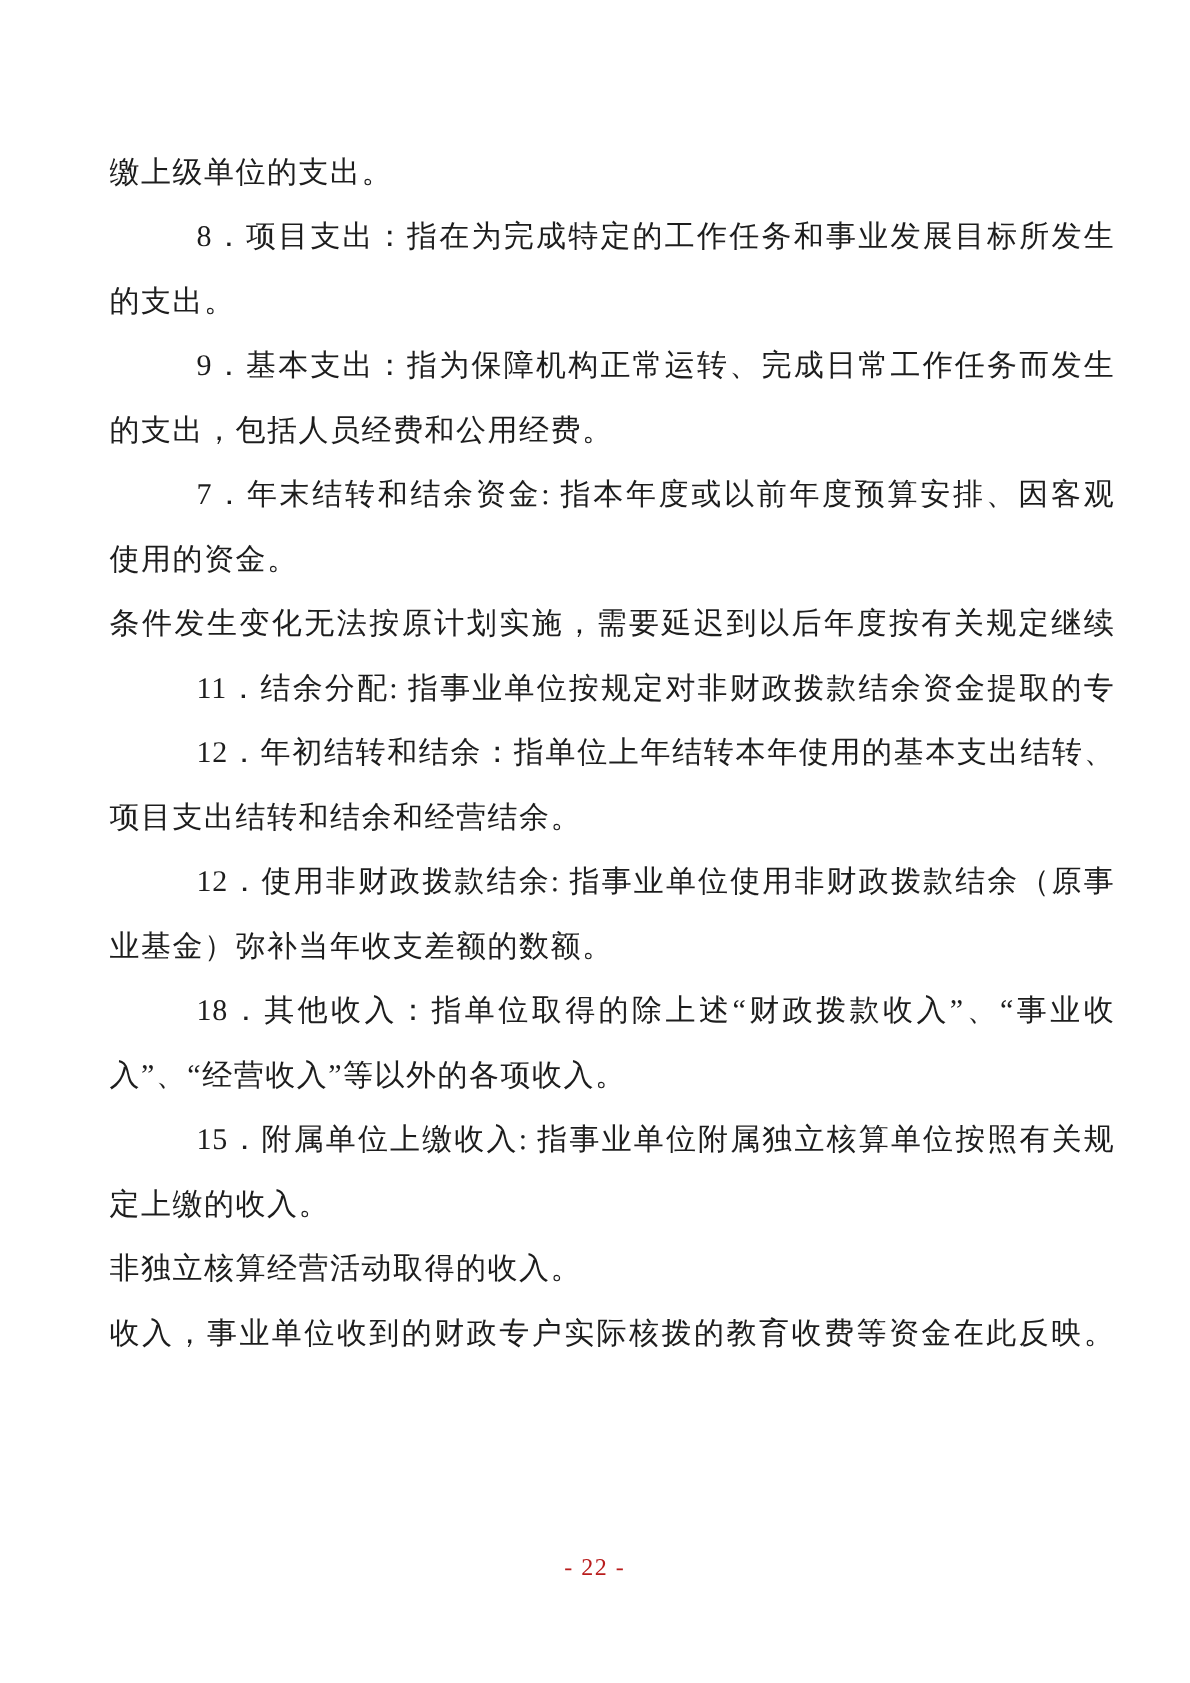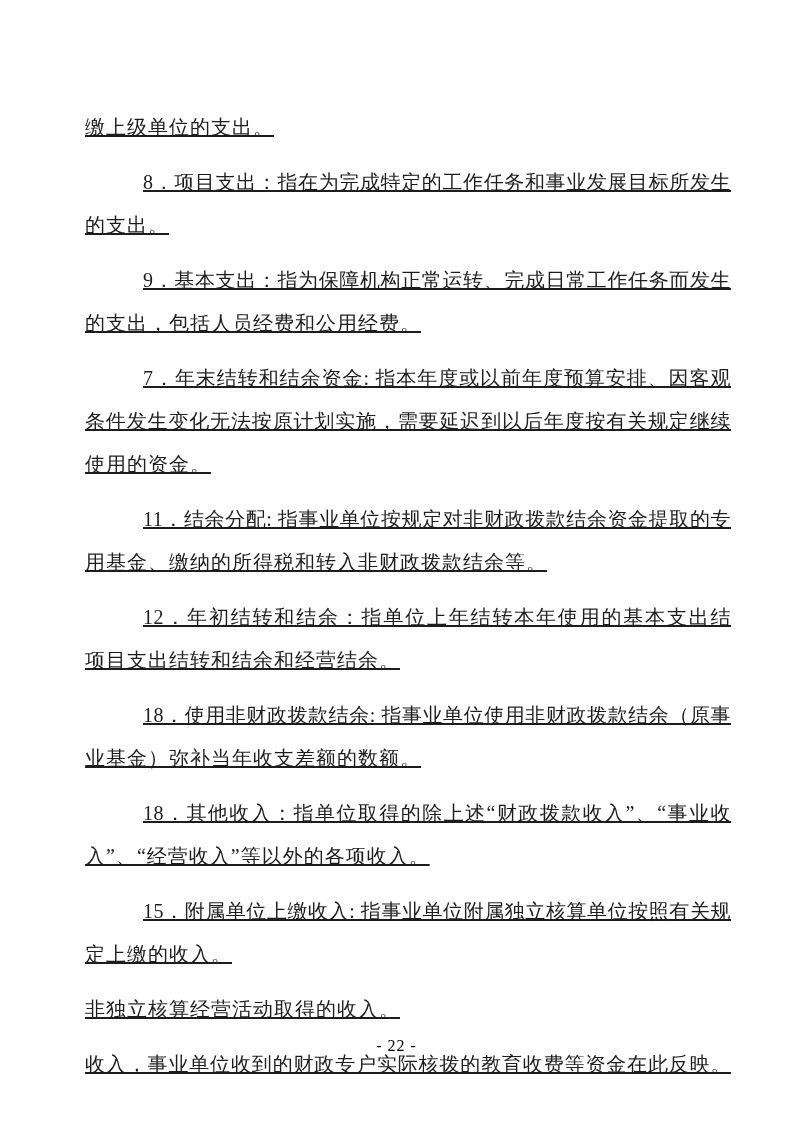--- a/index.html
+++ b/index.html
@@ -16,23 +16,22 @@
     font-family: "Liberation Serif", "DejaVu Serif", serif;
     color: #1d1d1d;
   }
   .doc {
     position: absolute;
     left: 73px;
     top: 94px;
     width: 670px;
   }
   .paragraph {
-    margin: 12px;
+    margin: 0;
     padding: 0;
-    text-decoration: underline;
   }
   .line {
     font-size: 20px;
     line-height: 43px;
     height: 43px;
     letter-spacing: 1px;
     white-space: nowrap;
     overflow: hidden;
   }
   .line.fill {
@@ -47,54 +46,53 @@
   }
   .page-number {
     position: absolute;
     top: 1036px;
     left: 0;
     width: 100%;
     text-align: center;
     font-size: 16px;
     line-height: 20px;
     letter-spacing: 1px;
-    color: #000000;
+    color: #b91c1c;
   }
 </style>
 </head>
 <body>
 
 <div class="page">
   <div class="doc">
       <div class="paragraph">
         <div class="line">缴上级单位的支出。</div>
       </div>
       <div class="paragraph">
         <div class="line fill indent">8．项目支出：指在为完成特定的工作任务和事业发展目标所发生</div>
         <div class="line">的支出。</div>
       </div>
       <div class="paragraph">
         <div class="line fill indent">9．基本支出：指为保障机构正常运转、完成日常工作任务而发生</div>
         <div class="line">的支出，包括人员经费和公用经费。</div>
       </div>
       <div class="paragraph">
         <div class="line fill indent">7．年末结转和结余资金: 指本年度或以前年度预算安排、因客观</div>
+        <div class="line">使用的资金。</div>
         <div class="line fill">条件发生变化无法按原计划实施，需要延迟到以后年度按有关规定继续</div>
-        <div class="line">使用的资金。</div>
       </div>
       <div class="paragraph">
         <div class="line fill indent">11．结余分配: 指事业单位按规定对非财政拨款结余资金提取的专</div>
-        <div class="line">用基金、缴纳的所得税和转入非财政拨款结余等。</div>
       </div>
       <div class="paragraph">
         <div class="line fill indent">12．年初结转和结余：指单位上年结转本年使用的基本支出结转、</div>
         <div class="line">项目支出结转和结余和经营结余。</div>
       </div>
       <div class="paragraph">
-        <div class="line fill indent">18．使用非财政拨款结余: 指事业单位使用非财政拨款结余（原事</div>
+        <div class="line fill indent">12．使用非财政拨款结余: 指事业单位使用非财政拨款结余（原事</div>
         <div class="line">业基金）弥补当年收支差额的数额。</div>
       </div>
       <div class="paragraph">
         <div class="line fill indent">18．其他收入：指单位取得的除上述“财政拨款收入”、“事业收</div>
         <div class="line">入”、“经营收入”等以外的各项收入。</div>
       </div>
       <div class="paragraph">
         <div class="line fill indent">15．附属单位上缴收入: 指事业单位附属独立核算单位按照有关规</div>
         <div class="line">定上缴的收入。</div>
       </div>

